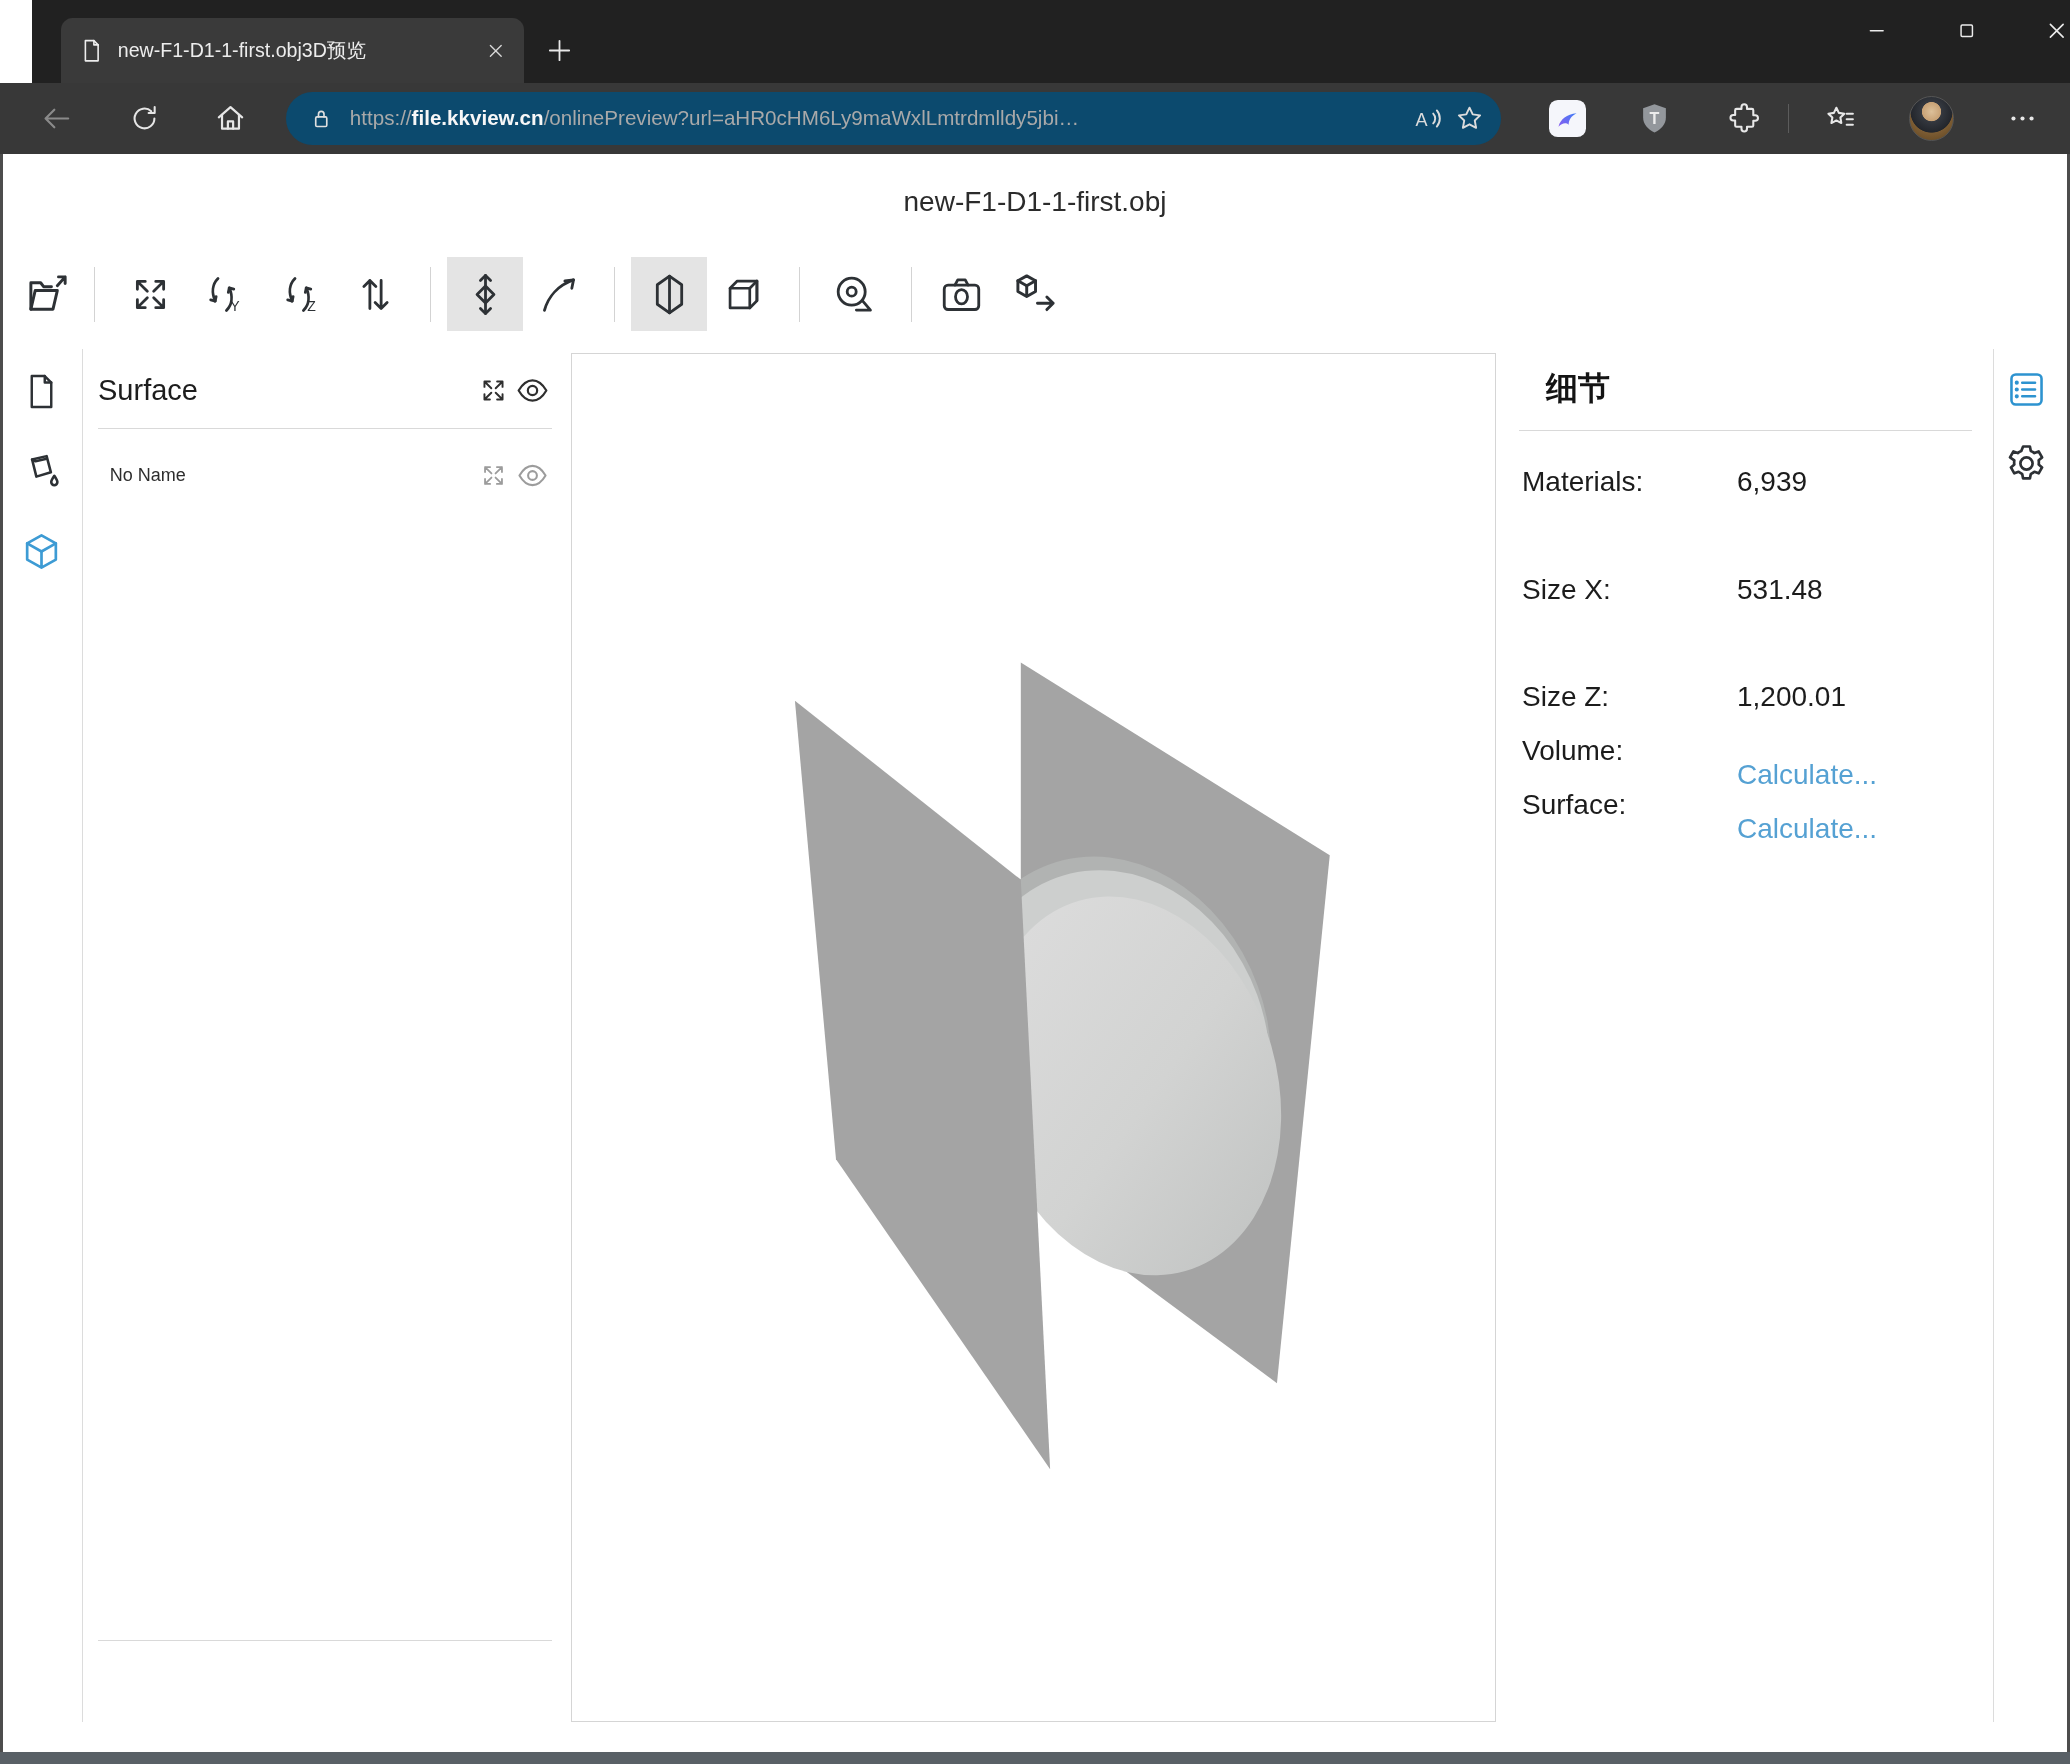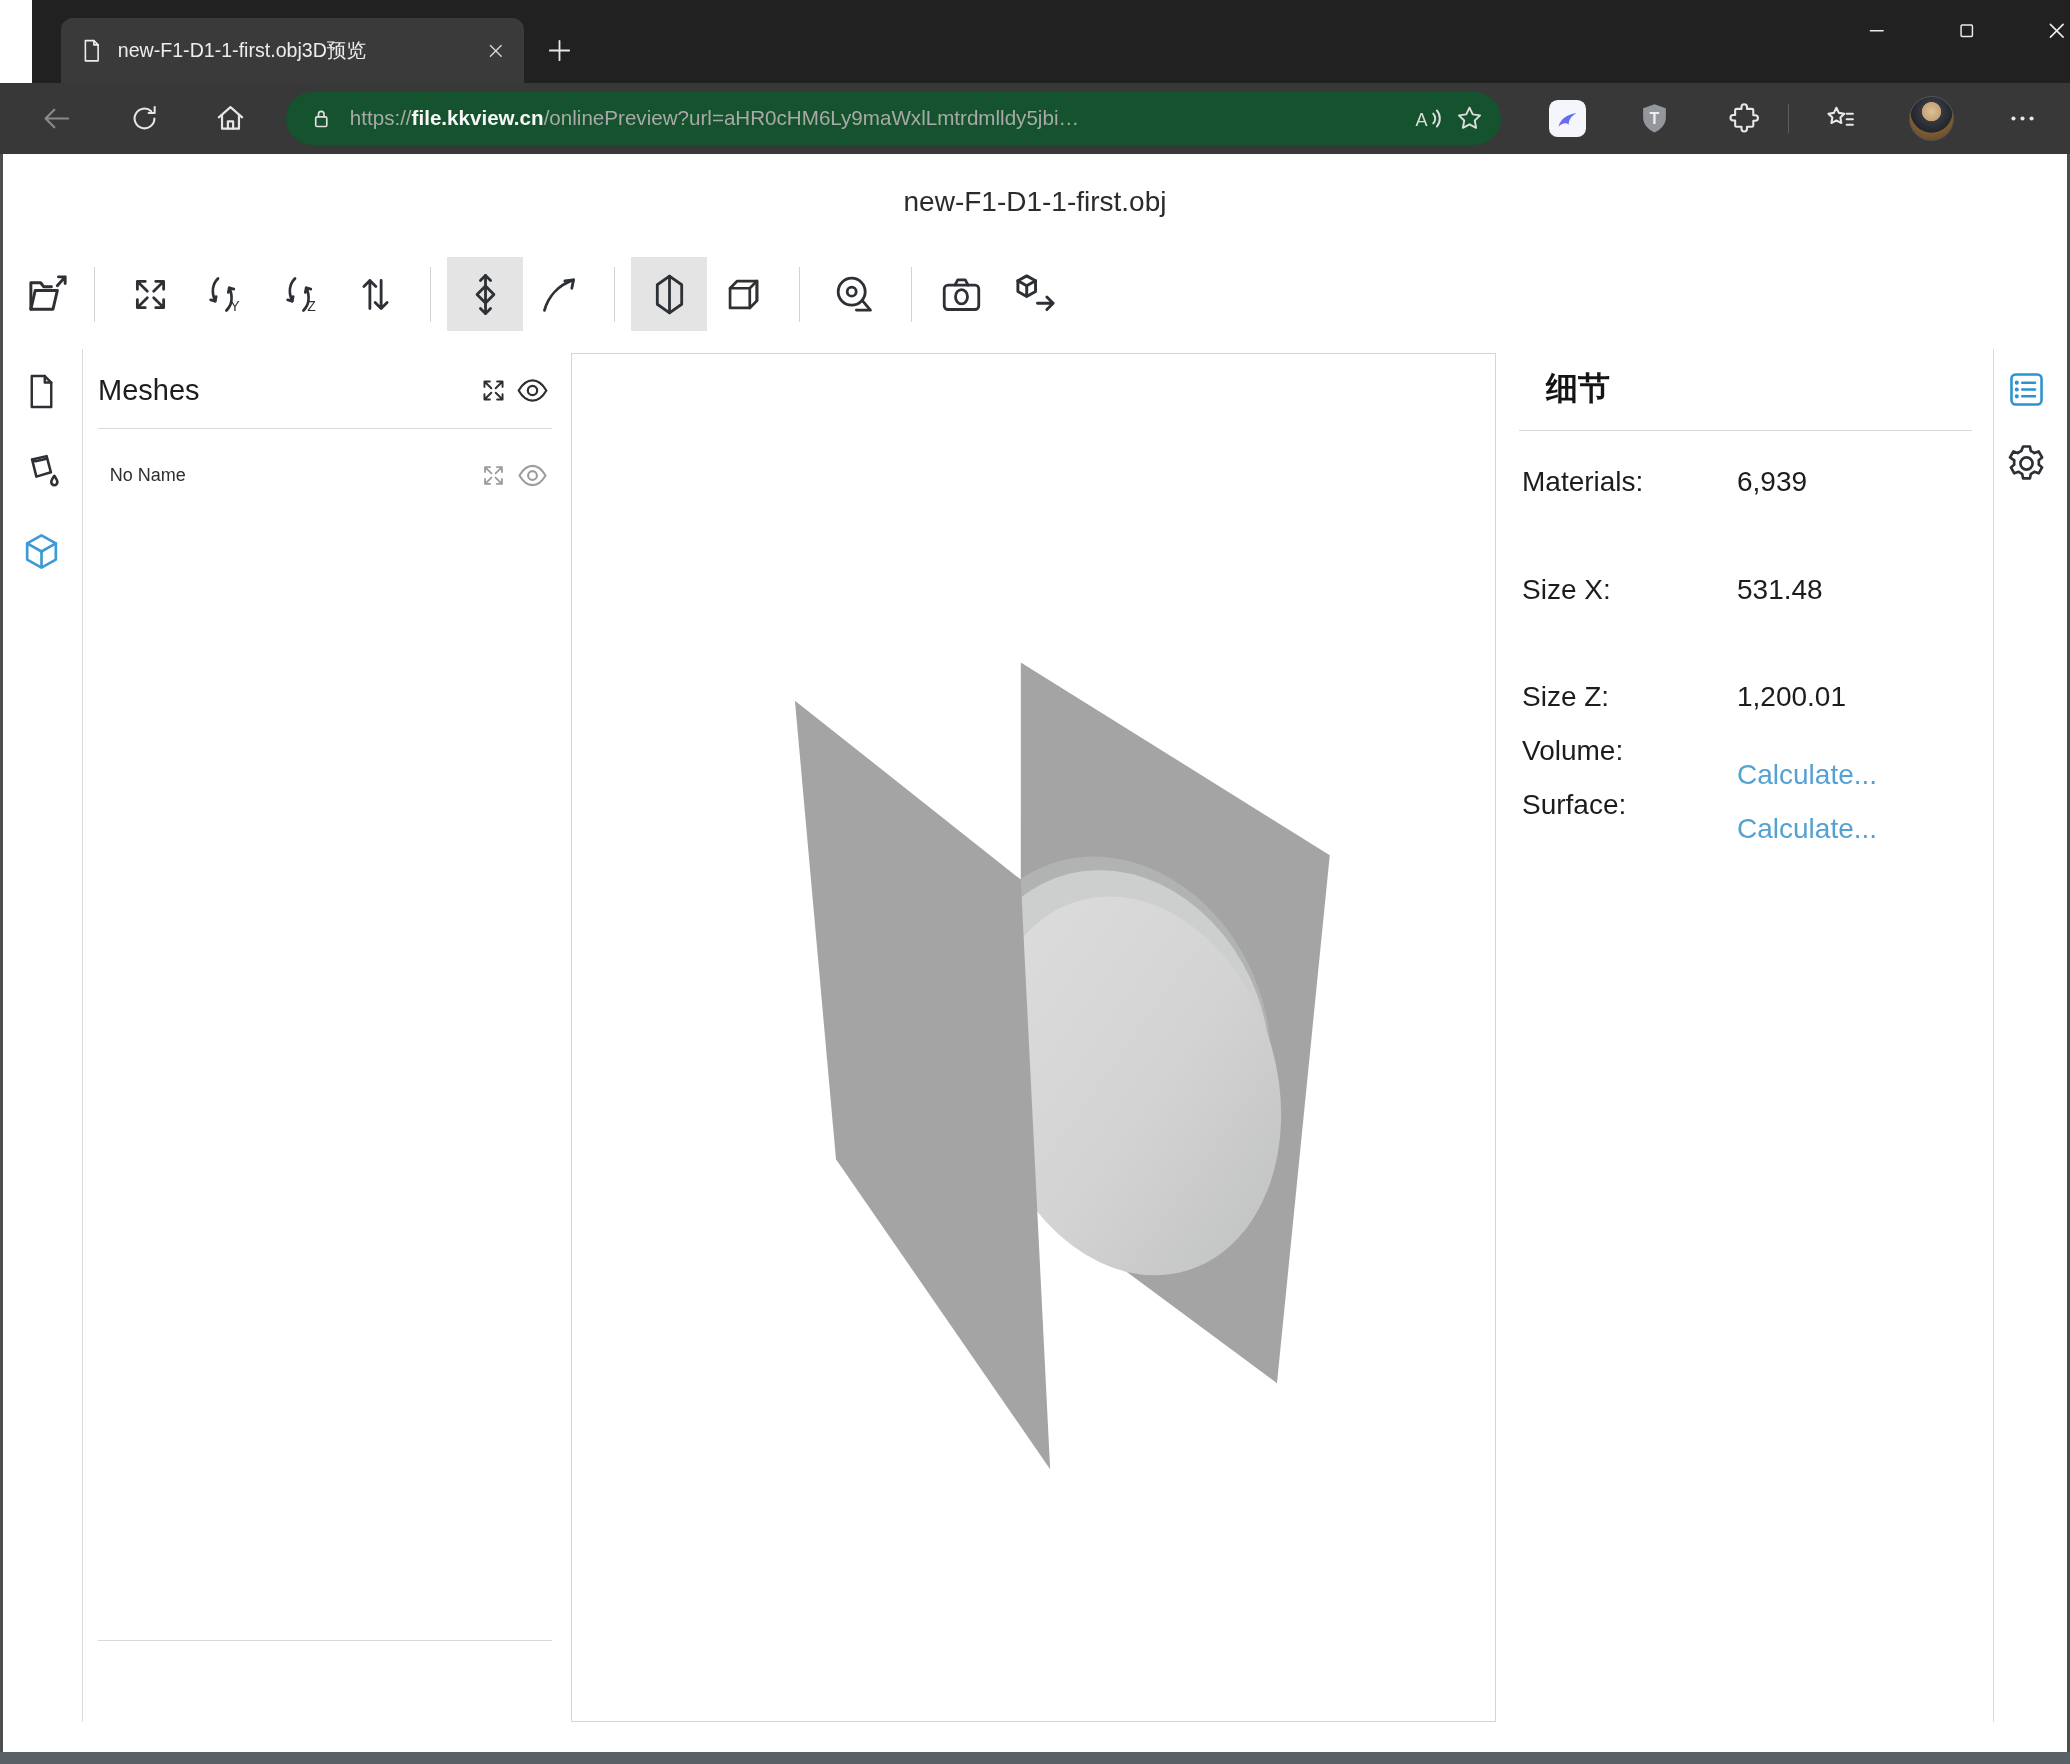--- a/index.html
+++ b/index.html
@@ -17,21 +17,21 @@
   .tab-close{color:#d8d8d8;width:29px;height:29px;display:flex;align-items:center;justify-content:center;}
   .newtab{position:absolute;left:506px;top:29px;width:43px;height:43px;color:#e8e8e8;
           display:flex;align-items:center;justify-content:center;}
   .win-controls{position:absolute;right:0;top:0;height:61px;display:flex;}
   .win-btn{width:90px;height:61px;color:#ececec;display:flex;align-items:center;justify-content:center;}
 
   .navbar{position:absolute;left:0;top:83px;width:2070px;height:71px;background:#383838;}
   .nav-btn{position:absolute;top:11.8px;width:47px;height:47px;color:#e6e6e6;
            display:flex;align-items:center;justify-content:center;}
   .urlbar{position:absolute;left:286px;top:8.8px;width:1215px;height:53px;border-radius:26.5px;
-          background:#14532d;display:flex;align-items:center;padding:0 9.8px 0 21.6px;box-sizing:border-box;}
+          background:#0c4a6e;display:flex;align-items:center;padding:0 9.8px 0 21.6px;box-sizing:border-box;}
   .url-text{flex:1;font-size:20.6px;color:#a9a9a9;white-space:nowrap;overflow:hidden;margin-left:15.7px;}
   .url-text .host{color:#f7f7f7;font-weight:600;}
   .pill-btn{width:43px;height:43px;color:#dcdcdc;display:flex;align-items:center;justify-content:center;}
   .ext-btn{position:absolute;top:12.7px;width:45px;height:45px;display:flex;align-items:center;justify-content:center;color:#e8e8e8;}
   .nav-sep{position:absolute;left:1788px;top:20.6px;width:1px;height:29px;background:#5c5c5c;}
   .thunder-bg{width:37px;height:37px;background:#f5f6fb;border-radius:8.8px;display:flex;align-items:center;justify-content:center;}
   .avatar{width:43px;height:43px;border-radius:50%;
           background:radial-gradient(circle at 50% 34%,#dcc09a 0%,#c8a276 26%,#34383f 28%,#23262c 58%,#7c5c33 60%,#5e431f 100%);
           border:1px solid #555;}
 
@@ -313,21 +313,21 @@
       </svg>
   </button>
   <button class="rail-btn" style="left:17.6px;top:528px;color:#3d9bd4">
     <svg class="ic" width="43" height="43" viewBox="0 0 24 24">
         <path d="M12 3 20 7.5 12 12 4 7.5Z"></path>
         <path d="M4 7.5v9L12 21v-9M20 7.5v9L12 21"></path>
       </svg>
   </button>
 
   <div class="panel-row" style="top:367px;height:47px">
-    <span style="flex:1;font-size:29px;font-weight:500;color:#1d1d1d">Meshes</span>
+    <span style="flex:1;font-size:29px;font-weight:500;color:#1d1d1d">Surface</span>
     <button class="mini-btn" style="color:#2f2f2f">
       <svg class="ic" width="31" height="31" viewBox="0 0 24 24" stroke-width="1.8">
           <path d="M10.3 10.3 5 5M5 9.2V5h4.2"></path>
           <path d="M13.7 10.3 19 5M14.8 5H19v4.2"></path>
           <path d="M10.3 13.7 5 19M5 14.8V19h4.2"></path>
           <path d="M13.7 13.7 19 19M19 14.8V19h-4.2"></path>
         </svg>
     </button>
     <button class="mini-btn" style="color:#2f2f2f">
       <svg class="ic" width="35" height="35" viewBox="0 0 24 24" stroke-width="1.6">

